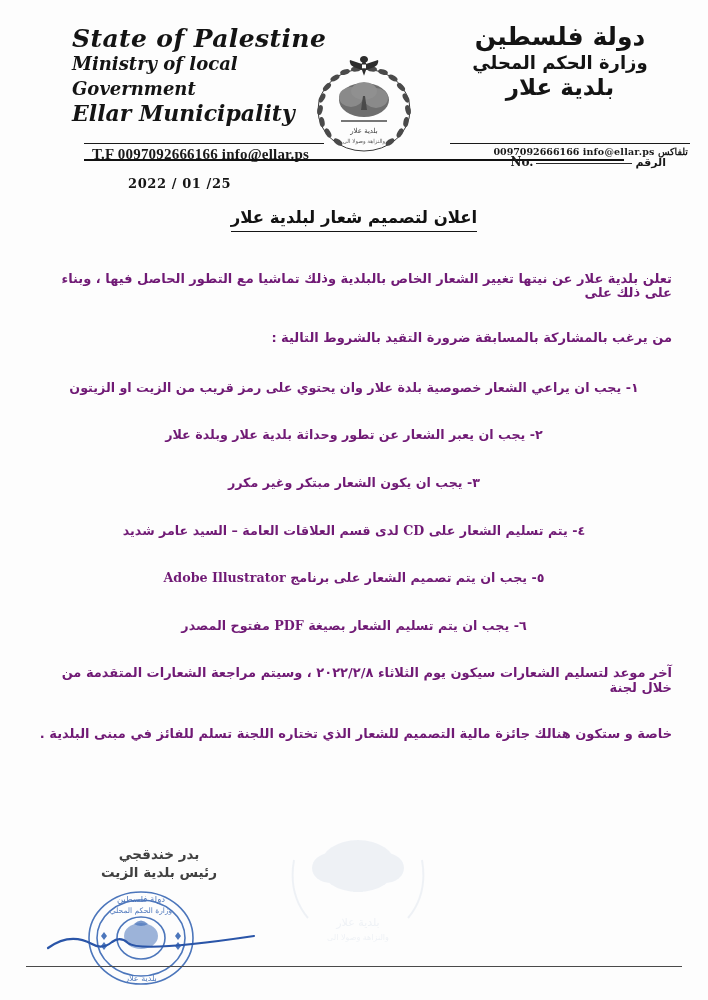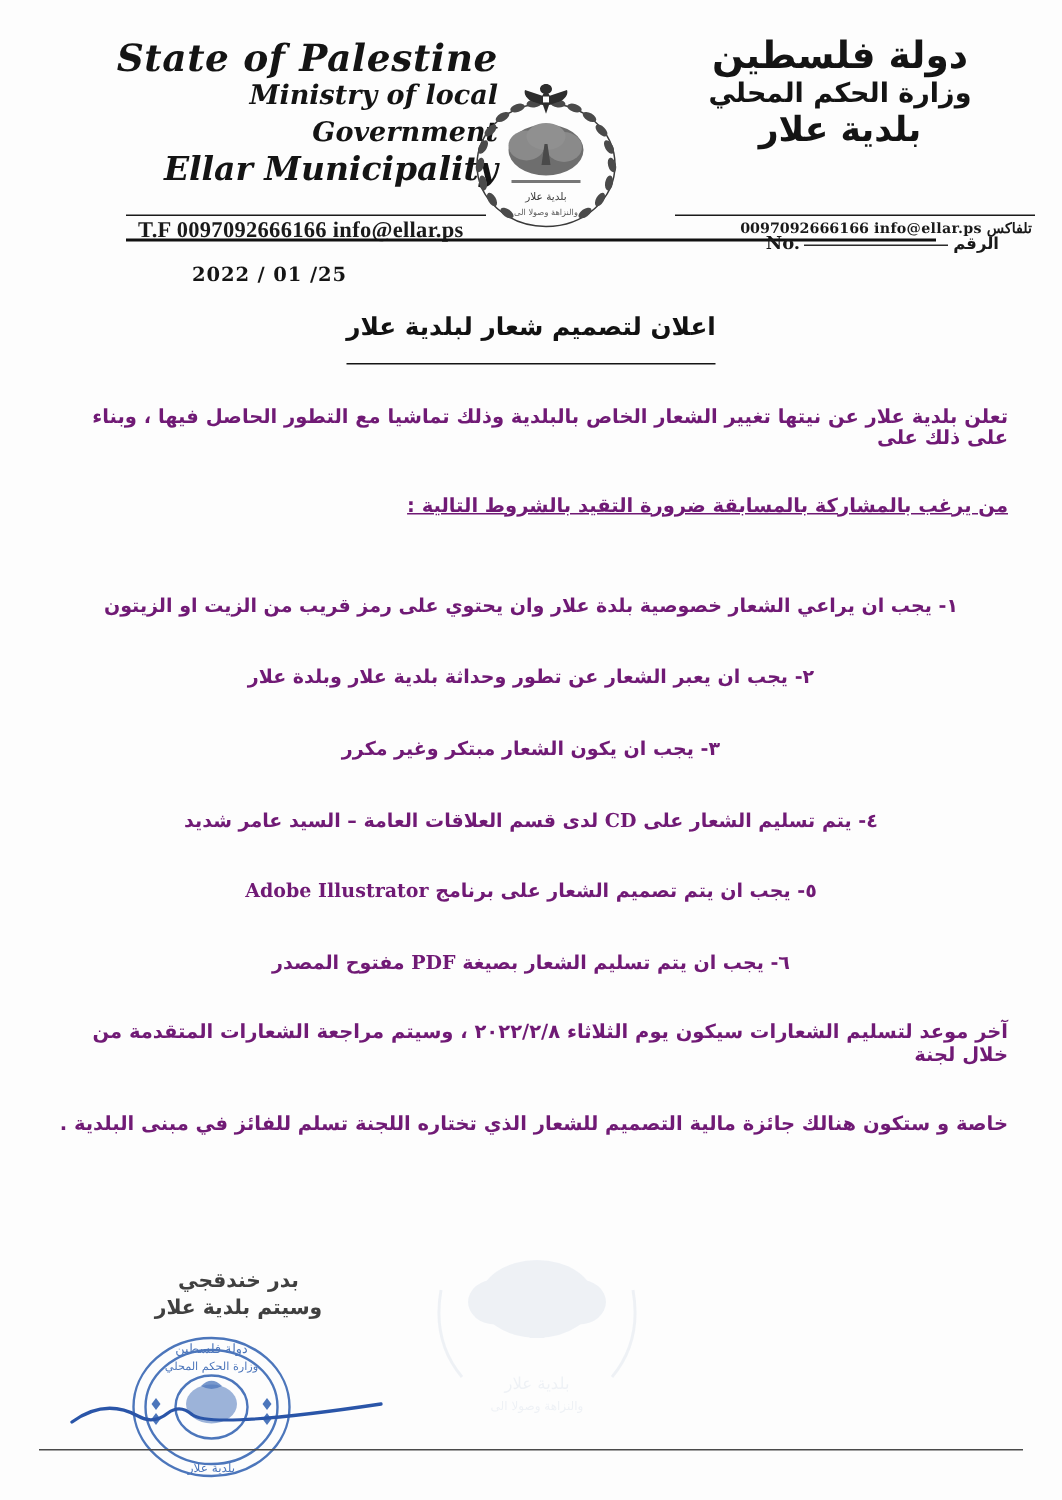--- a/index.html
+++ b/index.html
@@ -26,21 +26,21 @@
     top: 22px;
     left: 0;
     width: 708px;
     height: 125px;
   }
   .lh-en {
     position: absolute;
     left: 72px;
     top: 4px;
     width: 260px;
-    text-align: right;
+    text-align: left;
     color: #141414;
   }
   .lh-en .l1 {
     font-family: "DejaVu Serif", serif;
     font-size: 25px;
     font-style: italic;
     font-weight: bold;
     letter-spacing: .4px;
     line-height: 1.05;
   }
@@ -185,43 +185,42 @@
     width: 708px;
     text-align: center;
     direction: rtl;
   }
   .doc-title span {
     font-family: "DejaVu Sans", sans-serif;
     font-size: 16.5px;
     font-weight: bold;
     color: #121212;
     border-bottom: 1.6px solid #151515;
-    padding-bottom: 15px;
+    padding-bottom: 4px;
   }
 
   
   .body-area {
     position: absolute;
     left: 36px;
     top: 272px;
     width: 636px;
     direction: rtl;
     text-align: right;
     font-family: "DejaVu Sans", sans-serif;
     font-size: 13px;
     font-weight: bold;
     color: #701a75;
   }
   .para {
     line-height: 1.1;
     margin-bottom: 30px;
   }
   .intro-2 {
-    margin-bottom: 52px;
-    text-decoration: underline;
+    margin-bottom: 36px;
   }
   .list {
     list-style: none;
     margin: 0;
     padding: 0;
   }
   .list li {
     text-align: center;
     margin-bottom: 33px;
     line-height: 1.15;
@@ -513,21 +512,21 @@
     <g fill="none" stroke="#8fa7c8" stroke-width="2">
       <path d="M26 34 q-6 34 14 58"></path>
       <path d="M154 34 q6 34-14 58"></path>
     </g>
     <text x="90" y="100" text-anchor="middle" font-family="DejaVu Sans, sans-serif" font-size="11" fill="#8fa7c8">بلدية علار</text>
     <text x="90" y="114" text-anchor="middle" font-family="DejaVu Sans, sans-serif" font-size="8" fill="#8fa7c8">والنزاهة وصولا الى</text>
   </svg>
 
   <div class="signature">
     <div class="name">بدر خندقجي</div>
-    <div class="role">وسيتم بلدية علار</div>
+    <div class="role">رئيس بلدية الزيت</div>
   </div>
 
   <svg class="stamp" viewBox="0 0 118 100">
     <g fill="none" stroke="#2e5fb0" stroke-width="1.6">
       <ellipse cx="59" cy="50" rx="52" ry="46"></ellipse>
       <ellipse cx="59" cy="50" rx="44" ry="38"></ellipse>
       <ellipse cx="59" cy="50" rx="24" ry="21"></ellipse>
     </g>
     <g fill="#2e5fb0">
       <ellipse cx="59" cy="48" rx="17" ry="13" opacity=".55"></ellipse>

